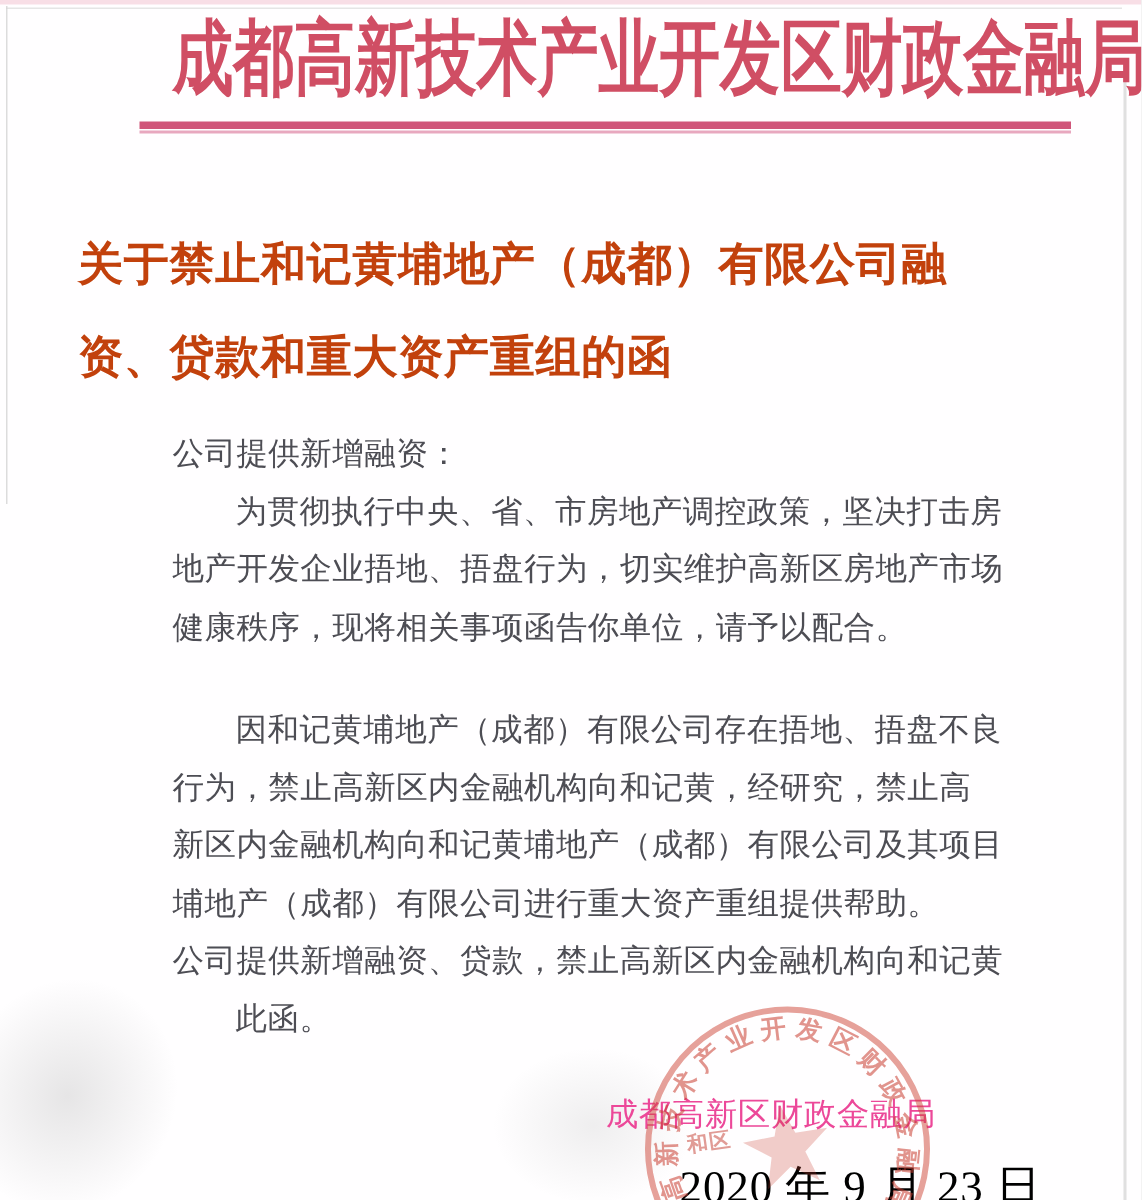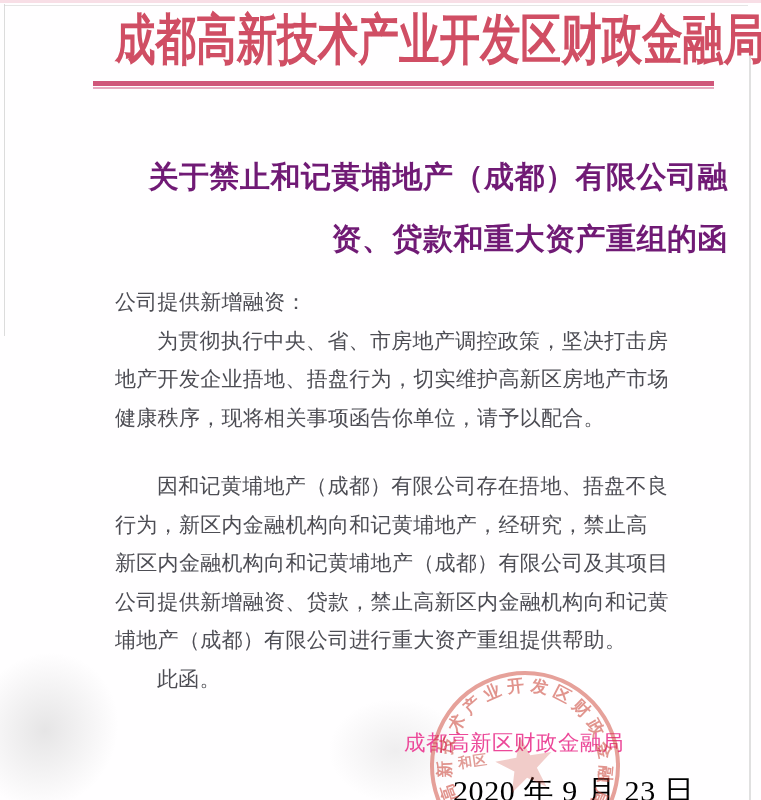--- a/index.html
+++ b/index.html
@@ -29,22 +29,22 @@
     transform:scale(0.78,1.05);transform-origin:left top;
     letter-spacing:0;
   }
   .rule-wrap{position:absolute;left:93px;top:81px;width:621px;}
   .rule-thick{height:4.5px;background:#d0567a;}
   .rule-gap{height:1.5px;background:transparent;}
   .rule-thin{height:2px;background:#e8a8bf;}
   
   .doc-title{
     position:absolute;left:52px;top:146px;width:676px;
-    text-align:right;font-size:30px;font-weight:700;
-    line-height:62px;color:#701a75;letter-spacing:.5px;
+    text-align:left;font-size:30px;font-weight:700;
+    line-height:62px;color:#c2410c;letter-spacing:.5px;
   }
   
   .doc-body{
     position:absolute;left:115px;top:283px;width:560px;
     font-size:21px;line-height:38.5px;color:#4d4d54;letter-spacing:.3px;
   }
   .line{height:38.5px;white-space:nowrap;}
   .indent{padding-left:42px;}
   .para2-start{margin-top:30px;}
   
@@ -95,24 +95,24 @@
     <div>关于禁止和记黄埔地产（成都）有限公司融</div>
     <div>资、贷款和重大资产重组的函</div>
   </div>
 
   <div class="doc-body">
     <div class="line">公司提供新增融资：</div>
     <div class="line indent">为贯彻执行中央、省、市房地产调控政策，坚决打击房</div>
     <div class="line">地产开发企业捂地、捂盘行为，切实维护高新区房地产市场</div>
     <div class="line">健康秩序，现将相关事项函告你单位，请予以配合。</div>
     <div class="line indent para2-start">因和记黄埔地产（成都）有限公司存在捂地、捂盘不良</div>
-    <div class="line">行为，新区内金融机构向和记黄埔地产，经研究，禁止高</div>
+    <div class="line">行为，禁止高新区内金融机构向和记黄，经研究，禁止高</div>
     <div class="line">新区内金融机构向和记黄埔地产（成都）有限公司及其项目</div>
+    <div class="line">埔地产（成都）有限公司进行重大资产重组提供帮助。</div>
     <div class="line">公司提供新增融资、贷款，禁止高新区内金融机构向和记黄</div>
-    <div class="line">埔地产（成都）有限公司进行重大资产重组提供帮助。</div>
     <div class="line indent">此函。</div>
   </div>
 
   <div class="signature">成都高新区财政金融局</div>
   <div class="date">2020 年 9 月 23 日</div>
 
   <div class="seal">
     <svg viewBox="0 0 200 200">
       <circle cx="100" cy="100" r="93" fill="none" stroke="rgba(206,68,54,0.5)" stroke-width="4"></circle>
       <polygon points="100,70 107.05,90.3 128.5,90.7 111.4,103.7 117.6,124.3 100,112 82.4,124.3 88.6,103.7 71.5,90.7 92.95,90.3" fill="rgba(200,60,48,0.26)"></polygon>

